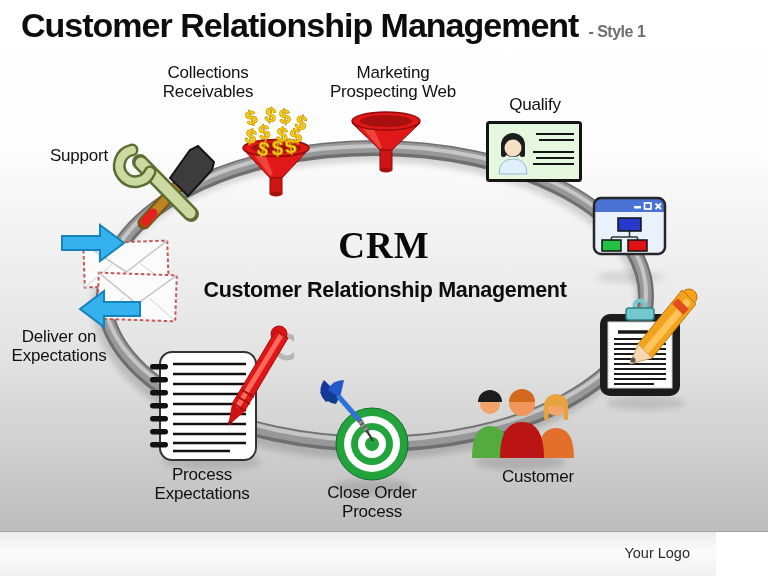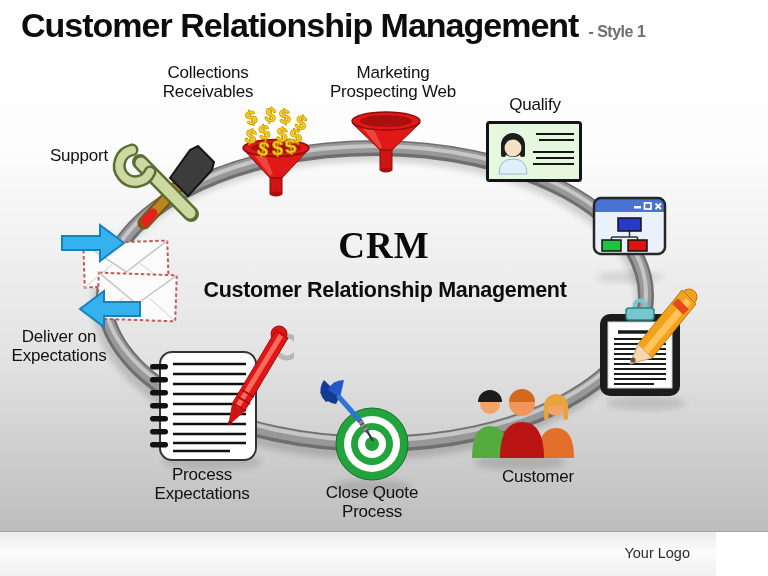--- a/index.html
+++ b/index.html
@@ -236,21 +236,21 @@
   <div class="crm">CRM</div>
   <div class="crm-sub">Customer Relationship Management</div>
 
   <div class="label" style="left:79px;top:146px">Support</div>
   <div class="label" style="left:208px;top:63px">Collections
 Receivables</div>
   <div class="label" style="left:393px;top:63px">Marketing
 Prospecting Web</div>
   <div class="label" style="left:535px;top:95px">Qualify</div>
   <div class="label" style="left:538px;top:467px">Customer</div>
-  <div class="label" style="left:372px;top:483px">Close Quote
+  <div class="label" style="left:372px;top:483px">Close Order
 Process</div>
   <div class="label" style="left:202px;top:465px">Process
 Expectations</div>
   <div class="label" style="left:59px;top:327px">Deliver on
 Expectations</div>
 
   <div class="footer">
     <div class="footer-logo">Your Logo</div>
   </div>
 </div>

